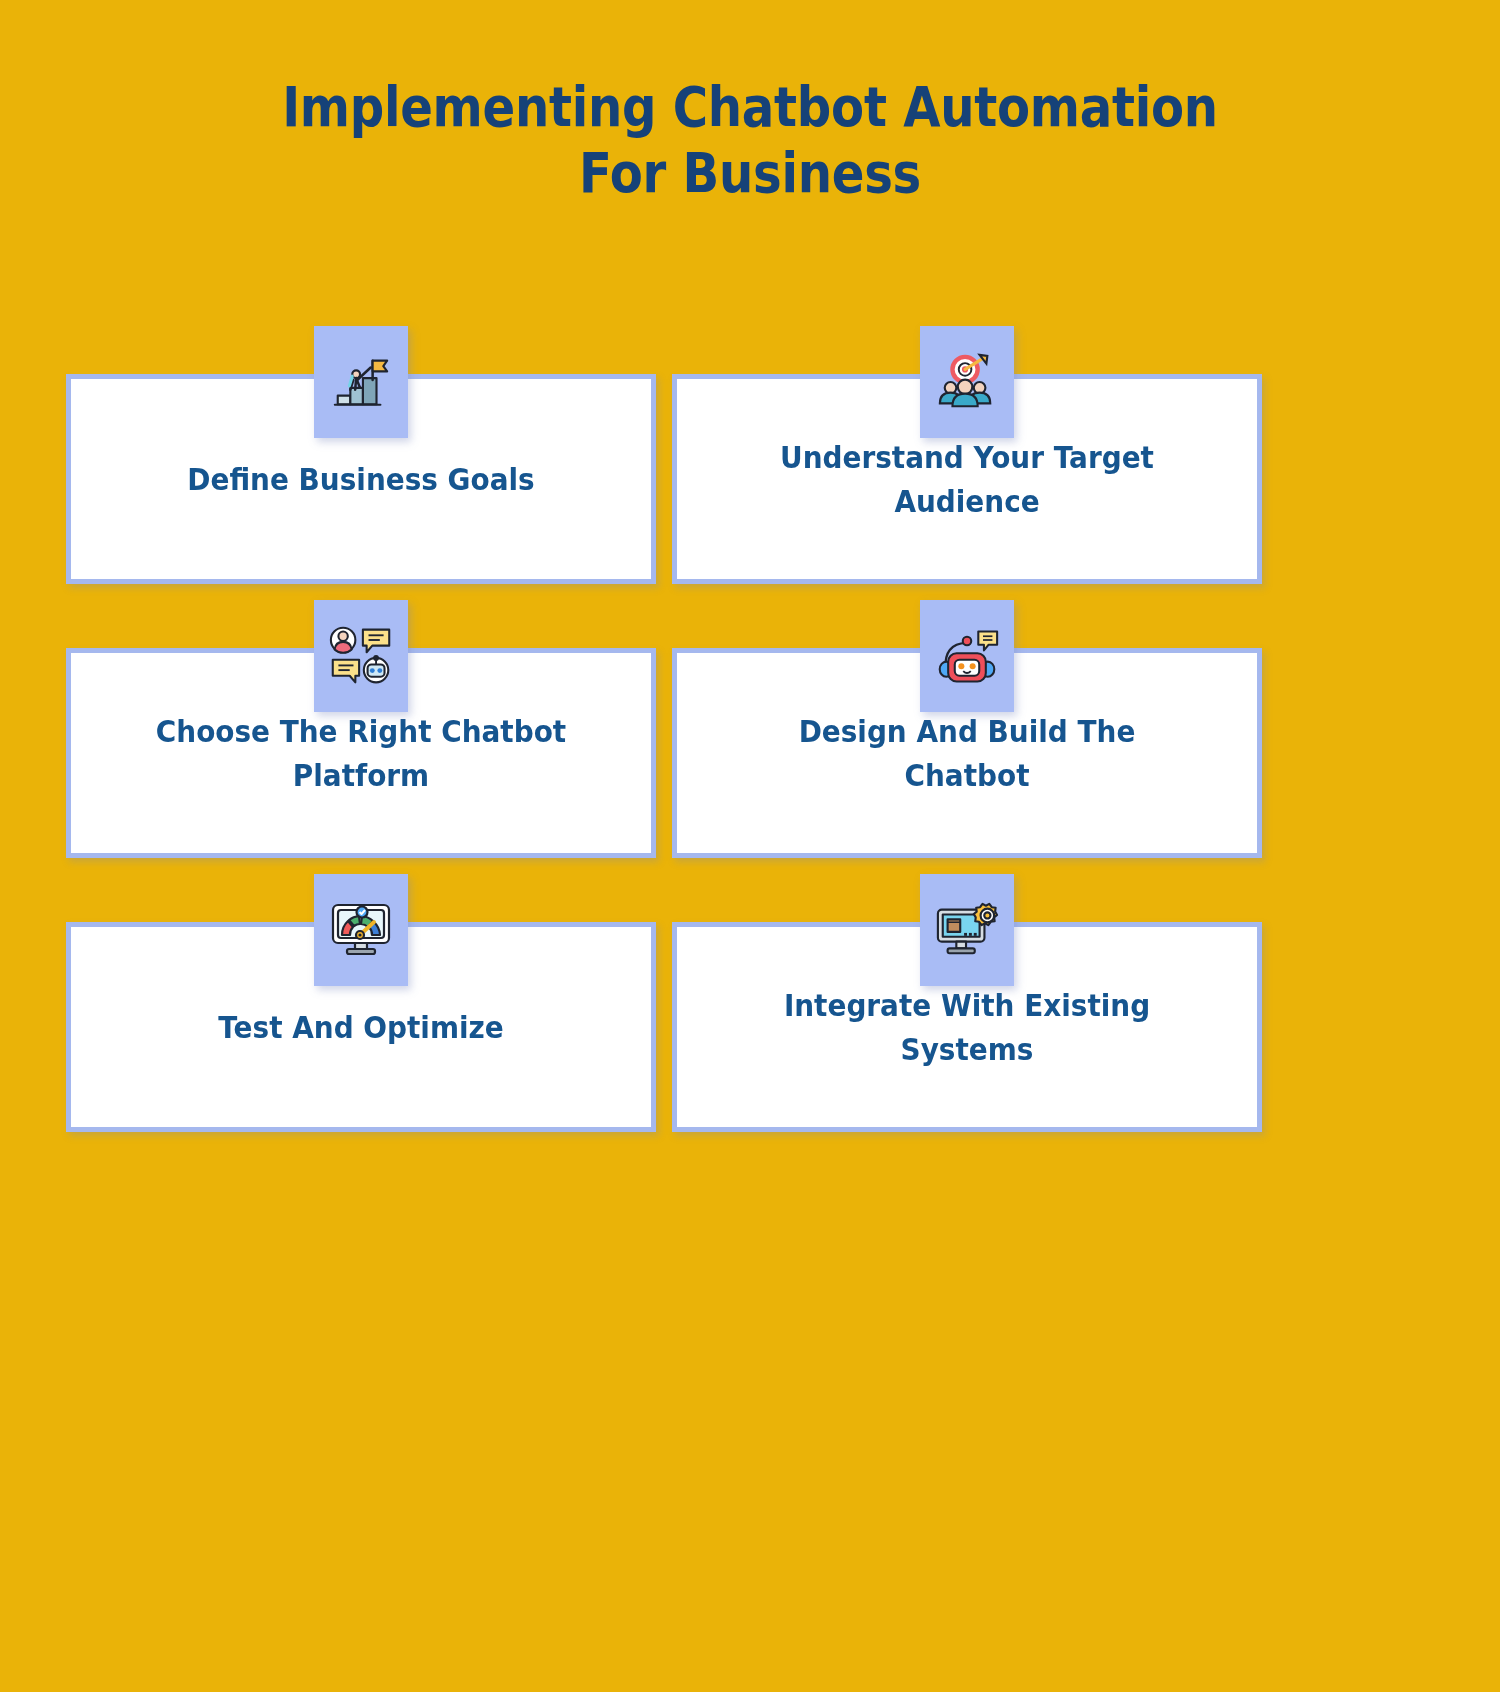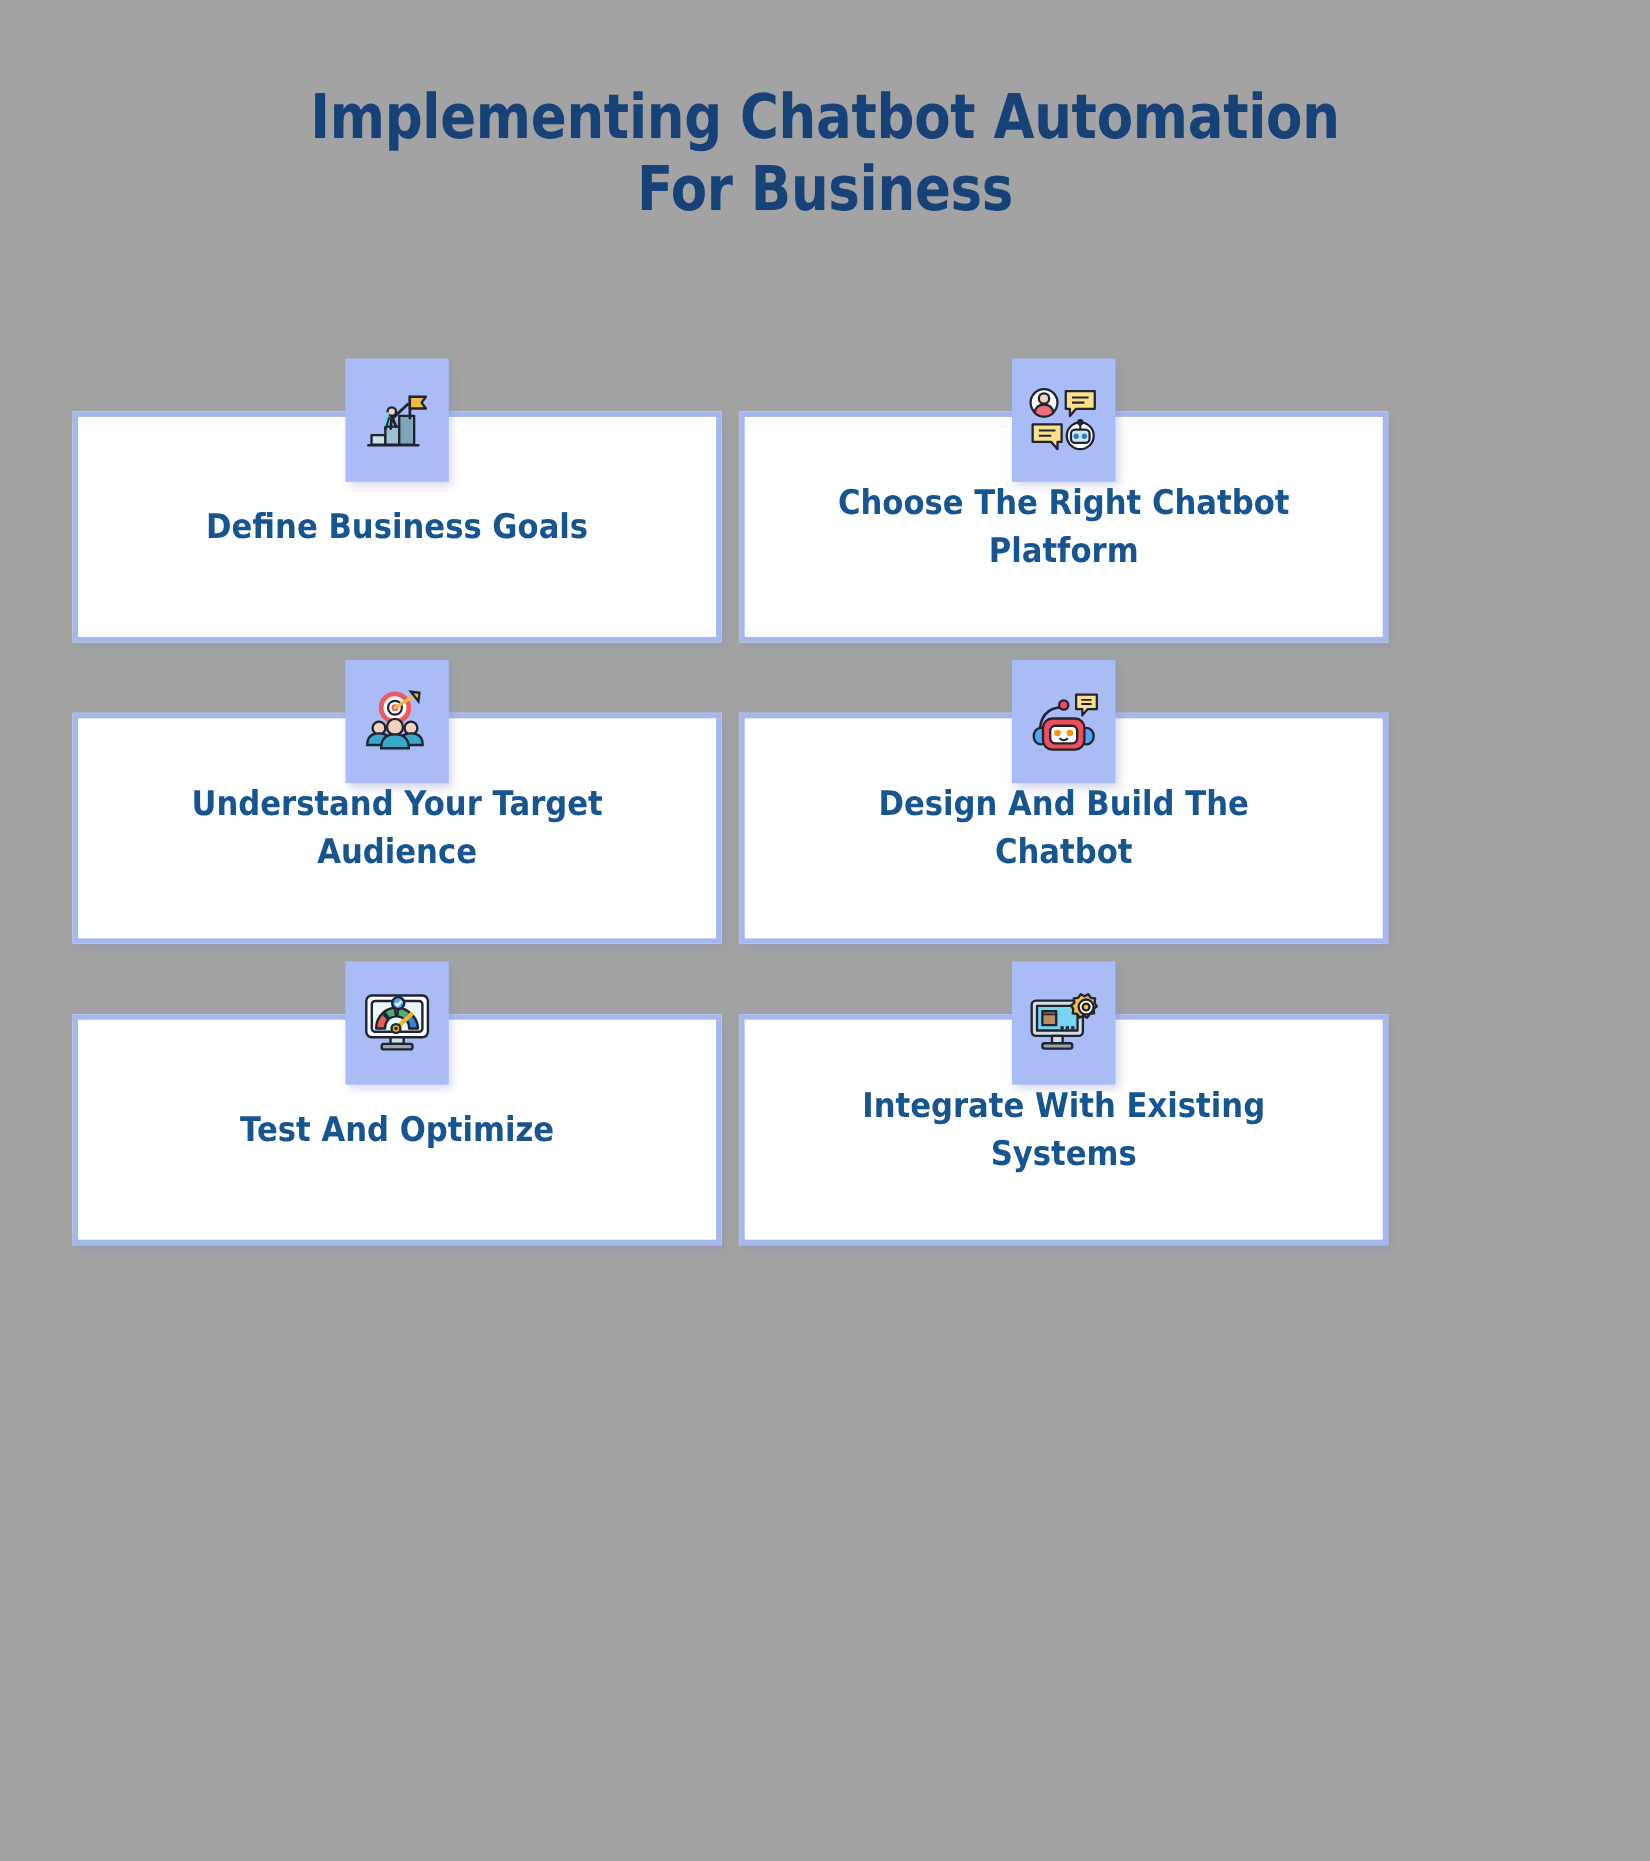--- a/index.html
+++ b/index.html
@@ -9,21 +9,21 @@
     height: 1692px;
     background: #e7ecfd;
     font-family: "Liberation Sans", sans-serif;
     overflow: hidden;
   }
 
   .page {
     position: relative;
     width: 1500px;
     height: 1692px;
-    background: #a3a3a3;
+    background: #eab308;
   }
 
   
   .title-wrap {
     width: 1500px;
     padding-top: 74px;
     text-align: center;
   }
   .title {
     font-family: "DejaVu Sans", sans-serif;
@@ -140,20 +140,43 @@
             <path d="M23 26 L20 36" stroke="#76d3e8" stroke-width="3.2" fill="none"></path>
           </g>
         </svg>
       </div>
       <div class="card-label">Define Business Goals</div>
     </div>
 
     <div class="card">
       <div class="card-box"></div>
       <div class="badge">
+        <svg width="62" height="62" viewBox="0 0 64 64">
+          <g stroke="#1f2430" stroke-width="2.2">
+            <circle cx="30" cy="19" r="13" fill="#ffffff"></circle>
+            <circle cx="30" cy="19" r="13" fill="none" stroke="#ee5a63" stroke-width="4.5"></circle>
+            <circle cx="30" cy="19" r="6.5" fill="#ffffff" stroke="#1f2430" stroke-width="2"></circle>
+            <circle cx="30" cy="19" r="3.2" fill="#ee5a63" stroke="none"></circle>
+            <path d="M30 19 L51 6" stroke="#f5b942" stroke-width="3.2" stroke-linecap="round" fill="none"></path>
+            <path d="M45 4 L53 5 L52 13 Z" fill="#f5b942"></path>
+            <circle cx="15" cy="38" r="6" fill="#f3d3be"></circle>
+            <path d="M4 54 q0-11 11-11 q11 0 11 11 Z" fill="#3aa9c9"></path>
+            <circle cx="45" cy="38" r="6" fill="#f3d3be"></circle>
+            <path d="M34 54 q0-11 11-11 q11 0 11 11 Z" fill="#3aa9c9"></path>
+            <circle cx="30" cy="37" r="7.5" fill="#f3d3be"></circle>
+            <path d="M17 57 q0-13 13-13 q13 0 13 13 Z" fill="#3aa9c9"></path>
+          </g>
+        </svg>
+      </div>
+      <div class="card-label">Understand Your Target Audience</div>
+    </div>
+
+    <div class="card">
+      <div class="card-box"></div>
+      <div class="badge">
         <svg width="64" height="64" viewBox="0 0 68 64">
           <g stroke="#1f2430" stroke-width="2.2" stroke-linejoin="round">
             <circle cx="15" cy="15" r="13" fill="#ffffff"></circle>
             <circle cx="15" cy="11" r="5" fill="#f3d3be"></circle>
             <path d="M6 25 q1-8 9-8 q8 0 9 8 a13 13 0 0 1 -18 0 Z" fill="#ef6b7d"></path>
             <path d="M36 4 h28 v17 h-18 l-6 7 v-7 h-4 Z" fill="#fbe08a"></path>
             <line x1="42" y1="10" x2="58" y2="10" stroke-width="2"></line>
             <line x1="42" y1="15" x2="54" y2="15" stroke-width="2"></line>
             <path d="M4 36 h28 v17 h-4 v7 l-6 -7 h-18 Z" fill="#fbe08a"></path>
             <line x1="10" y1="42" x2="26" y2="42" stroke-width="2"></line>
@@ -166,43 +189,20 @@
             <circle cx="50" cy="34" r="2" fill="#1f2430"></circle>
           </g>
         </svg>
       </div>
       <div class="card-label">Choose The Right Chatbot Platform</div>
     </div>
 
     <div class="card">
       <div class="card-box"></div>
       <div class="badge">
-        <svg width="62" height="62" viewBox="0 0 64 64">
-          <g stroke="#1f2430" stroke-width="2.2">
-            <circle cx="30" cy="19" r="13" fill="#ffffff"></circle>
-            <circle cx="30" cy="19" r="13" fill="none" stroke="#ee5a63" stroke-width="4.5"></circle>
-            <circle cx="30" cy="19" r="6.5" fill="#ffffff" stroke="#1f2430" stroke-width="2"></circle>
-            <circle cx="30" cy="19" r="3.2" fill="#ee5a63" stroke="none"></circle>
-            <path d="M30 19 L51 6" stroke="#f5b942" stroke-width="3.2" stroke-linecap="round" fill="none"></path>
-            <path d="M45 4 L53 5 L52 13 Z" fill="#f5b942"></path>
-            <circle cx="15" cy="38" r="6" fill="#f3d3be"></circle>
-            <path d="M4 54 q0-11 11-11 q11 0 11 11 Z" fill="#3aa9c9"></path>
-            <circle cx="45" cy="38" r="6" fill="#f3d3be"></circle>
-            <path d="M34 54 q0-11 11-11 q11 0 11 11 Z" fill="#3aa9c9"></path>
-            <circle cx="30" cy="37" r="7.5" fill="#f3d3be"></circle>
-            <path d="M17 57 q0-13 13-13 q13 0 13 13 Z" fill="#3aa9c9"></path>
-          </g>
-        </svg>
-      </div>
-      <div class="card-label">Understand Your Target Audience</div>
-    </div>
-
-    <div class="card">
-      <div class="card-box"></div>
-      <div class="badge">
         <svg width="64" height="62" viewBox="0 0 68 62">
           <g stroke="#1f2430" stroke-width="2.2" stroke-linejoin="round">
             <path d="M11 44 q-1-26 22-27" fill="none" stroke-width="2.4"></path>
             <circle cx="34" cy="15" r="4.5" fill="#ef4f5a"></circle>
             <ellipse cx="12" cy="45" rx="7" ry="8" fill="#4fa8f5"></ellipse>
             <ellipse cx="56" cy="45" rx="7" ry="8" fill="#4fa8f5"></ellipse>
             <rect x="14" y="28" width="40" height="30" rx="9" fill="#ef4f5a"></rect>
             <rect x="21" y="35" width="26" height="17" rx="5" fill="#ffffff"></rect>
             <circle cx="28" cy="42" r="3.2" fill="#f5921e" stroke="none"></circle>
             <circle cx="40" cy="42" r="3.2" fill="#f5921e" stroke="none"></circle>

